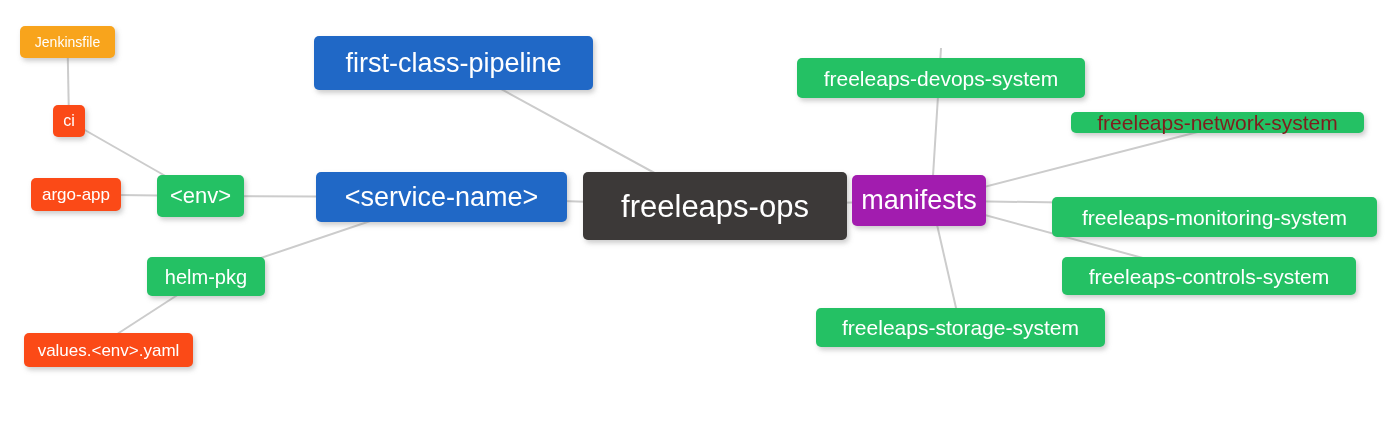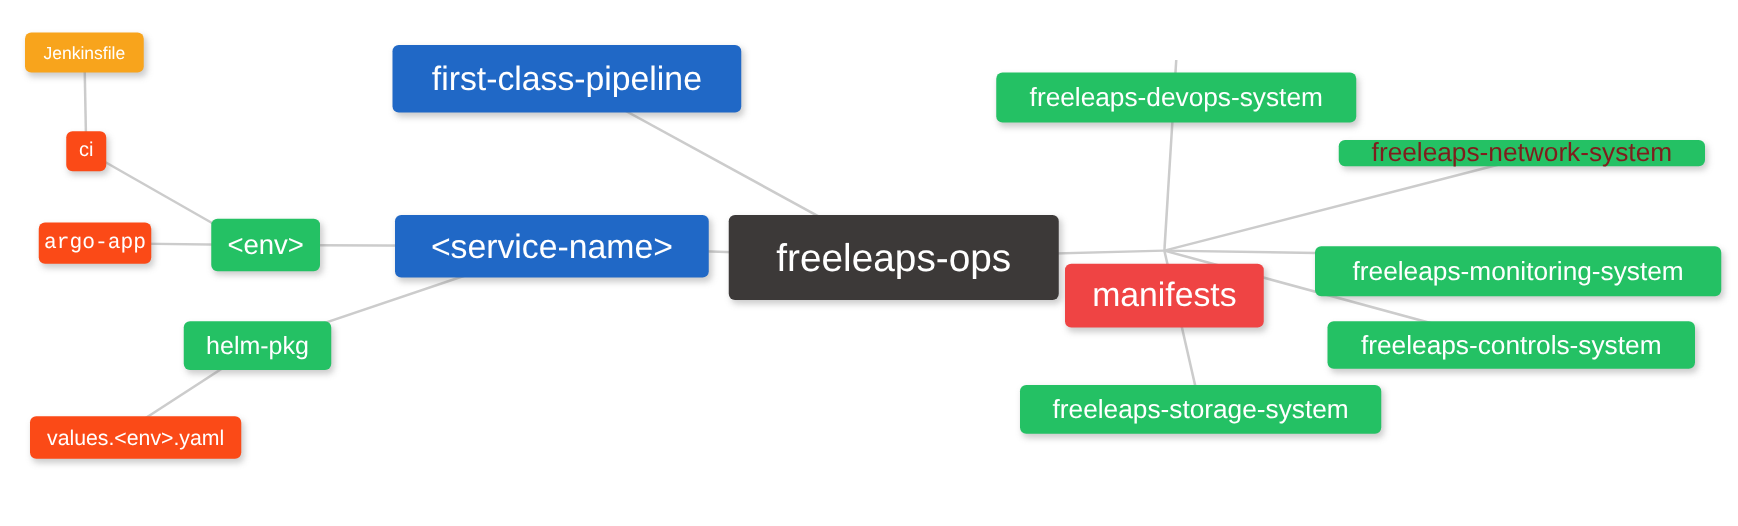--- a/index.html
+++ b/index.html
@@ -53,26 +53,26 @@
       <line x1="715" y1="206" x2="931.5" y2="200.5" stroke="#cccccc" stroke-width="2"></line>
       <line x1="931.5" y1="200.5" x2="941" y2="48" stroke="#cccccc" stroke-width="2"></line>
       <line x1="931.5" y1="200.5" x2="1201.5" y2="131" stroke="#cccccc" stroke-width="2"></line>
       <line x1="931.5" y1="200.5" x2="1214.5" y2="205" stroke="#cccccc" stroke-width="2"></line>
       <line x1="931.5" y1="200.5" x2="1209" y2="276" stroke="#cccccc" stroke-width="2"></line>
       <line x1="931.5" y1="200.5" x2="960.5" y2="327.5" stroke="#cccccc" stroke-width="2"></line>
     </svg>
 
 <div class="node" style="left: 20px; top: 26px; width: 95px; height: 32px; font-size: 14px; background: rgb(248, 164, 28); color: rgb(255, 255, 255);">Jenkinsfile</div>
     <div class="node" style="left: 53px; top: 105px; width: 32px; height: 32px; font-size: 16px; background: rgb(251, 74, 23); color: rgb(255, 255, 255);">ci</div>
-    <div class="node" style="left: 31px; top: 178px; width: 90px; height: 33px; font-size: 17px; background: rgb(251, 74, 23); color: rgb(255, 255, 255); font-family: Liberation Mono, monospace;">argo-app</div>
-    <div class="node" style="left: 157px; top: 175px; width: 87px; height: 42px; font-size: 22px; background: rgb(36, 193, 100); color: rgb(255, 255, 255); margin-left: 12px;">&lt;env&gt;</div>
+    <div class="node" style="left: 31px; top: 178px; width: 90px; height: 33px; font-size: 17px; background: rgb(251, 74, 23); color: rgb(255, 255, 255);">argo-app</div>
+    <div class="node" style="left: 157px; top: 175px; width: 87px; height: 42px; font-size: 22px; background: rgb(36, 193, 100); color: rgb(255, 255, 255);">&lt;env&gt;</div>
     <div class="node" style="left: 147px; top: 257px; width: 118px; height: 39px; font-size: 20px; background: rgb(36, 193, 100); color: rgb(255, 255, 255);">helm-pkg</div>
     <div class="node" style="left: 24px; top: 333px; width: 169px; height: 34px; font-size: 17px; background: rgb(251, 74, 23); color: rgb(255, 255, 255);">values.&lt;env&gt;.yaml</div>
     <div class="node" style="left: 316px; top: 172px; width: 251px; height: 50px; font-size: 27px; background: rgb(32, 104, 198); color: rgb(255, 255, 255);">&lt;service-name&gt;</div>
     <div class="node" style="left: 314px; top: 36px; width: 279px; height: 54px; font-size: 27px; background: rgb(32, 104, 198); color: rgb(255, 255, 255);">first-class-pipeline</div>
     <div class="node" style="left: 583px; top: 172px; width: 264px; height: 68px; font-size: 31px; background: rgb(60, 57, 56); color: rgb(255, 255, 255);">freeleaps-ops</div>
-    <div class="node" style="left: 852px; top: 175px; width: 159px; height: 51px; font-size: 27px; background: #ef4444; color: rgb(255, 255, 255); margin-top: 36px;">manifests</div>
+    <div class="node" style="left: 852px; top: 175px; width: 134px; height: 51px; font-size: 27px; background: #a21caf; color: rgb(255, 255, 255);">manifests</div>
     <div class="node" style="left: 797px; top: 28px; width: 288px; height: 40px; font-size: 21px; background: rgb(36, 193, 100); color: rgb(255, 255, 255); margin-top: 30px;">freeleaps-devops-system</div>
     <div class="node" style="left: 1055px; top: 112px; width: 293px; height: 21px; font-size: 21px; background: rgb(36, 193, 100); color: #7f1d1d; margin-left: 16px;">freeleaps-network-system</div>
     <div class="node" style="left: 1052px; top: 197px; width: 325px; height: 40px; font-size: 21px; background: rgb(36, 193, 100); color: rgb(255, 255, 255);">freeleaps-monitoring-system</div>
     <div class="node" style="left: 1062px; top: 257px; width: 294px; height: 38px; font-size: 21px; background: rgb(36, 193, 100); color: rgb(255, 255, 255);">freeleaps-controls-system</div>
     <div class="node" style="left: 816px; top: 308px; width: 289px; height: 39px; font-size: 21px; background: rgb(36, 193, 100); color: rgb(255, 255, 255);">freeleaps-storage-system</div>
   </div>
 
 </body></html>

